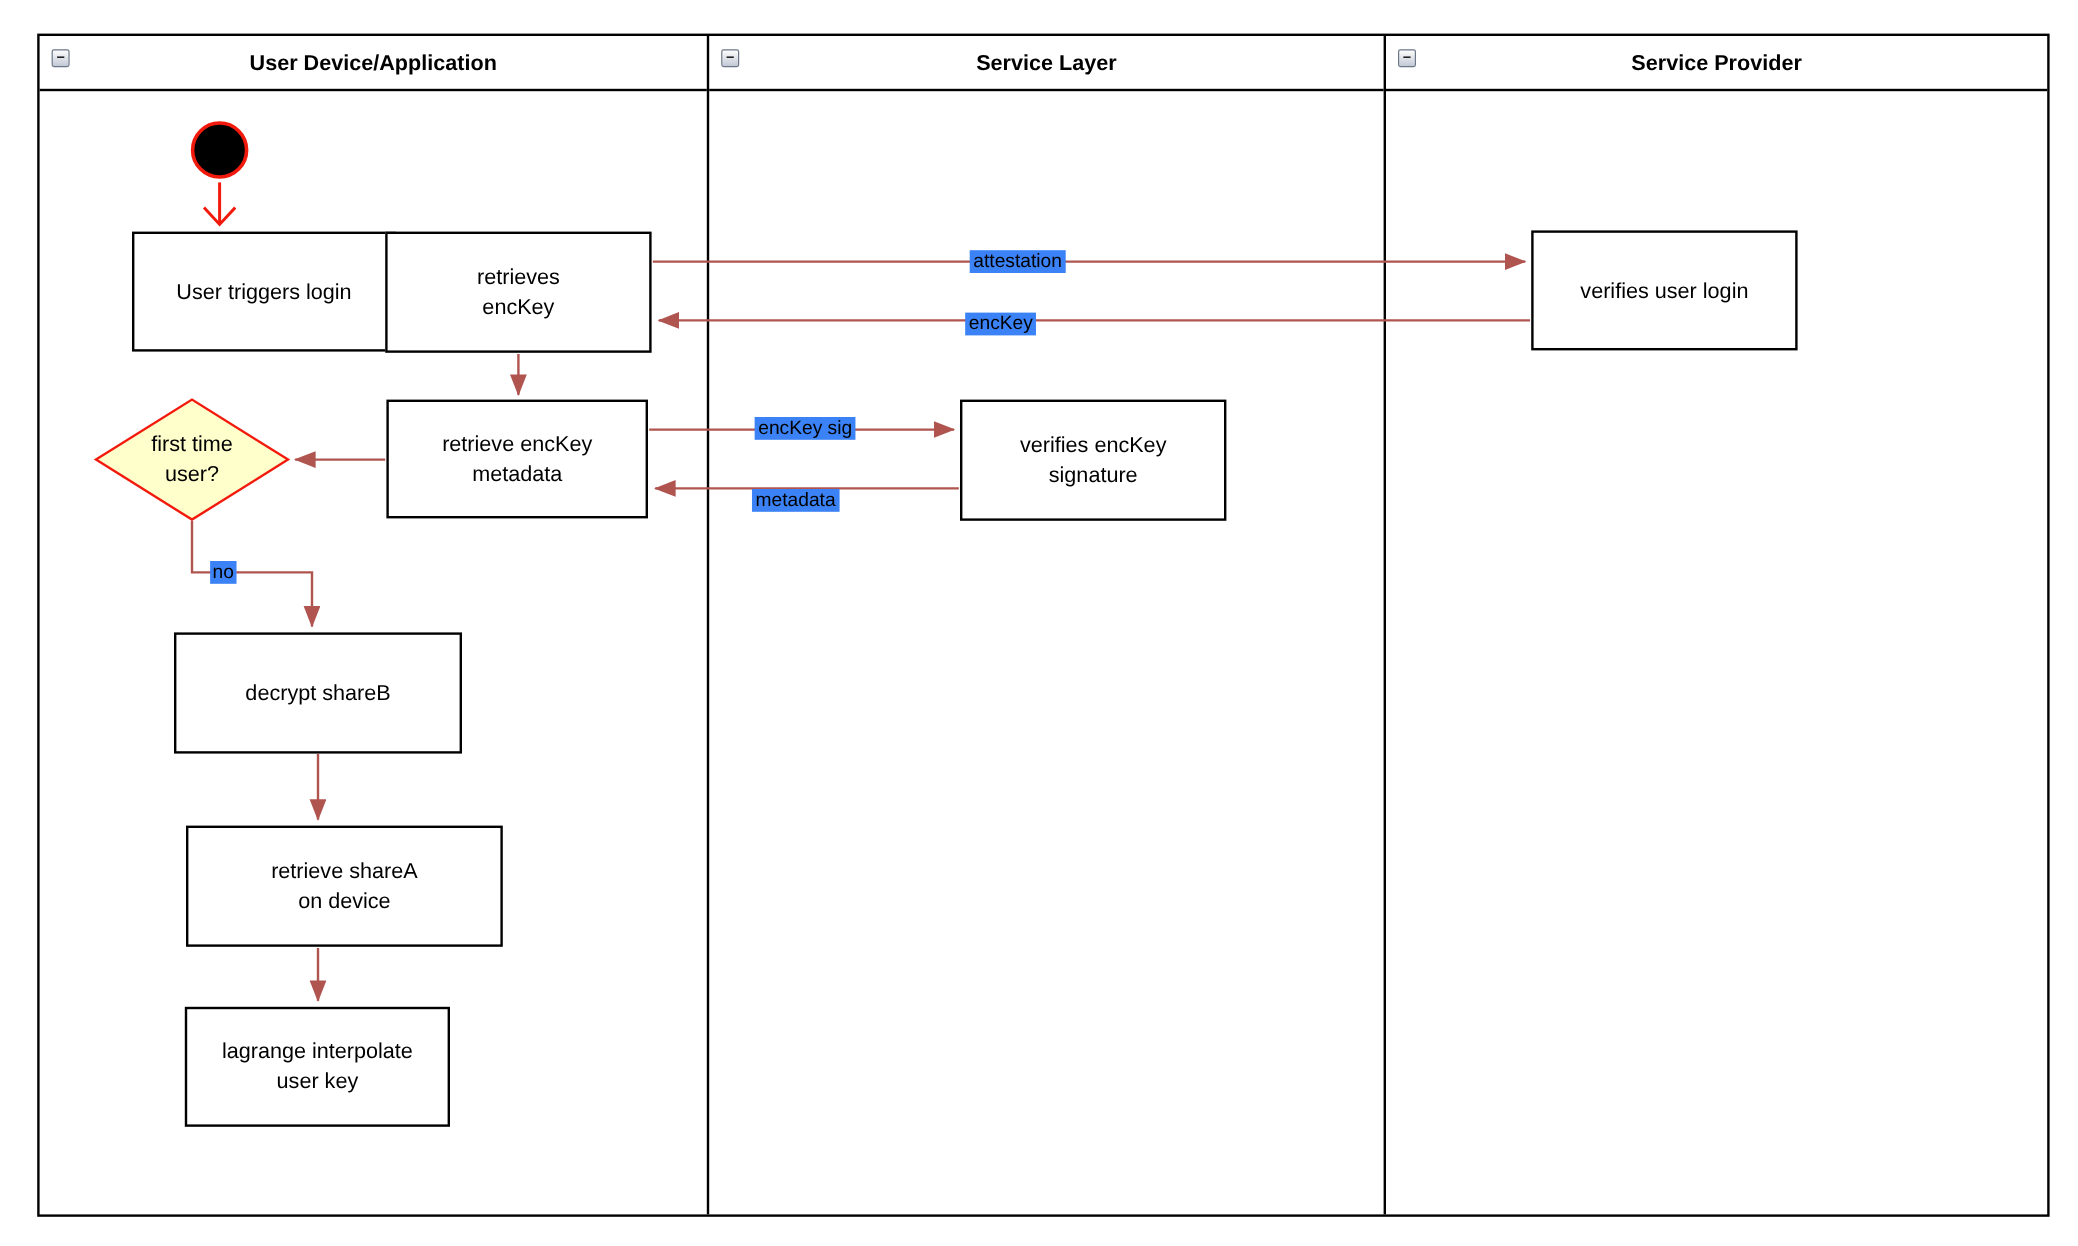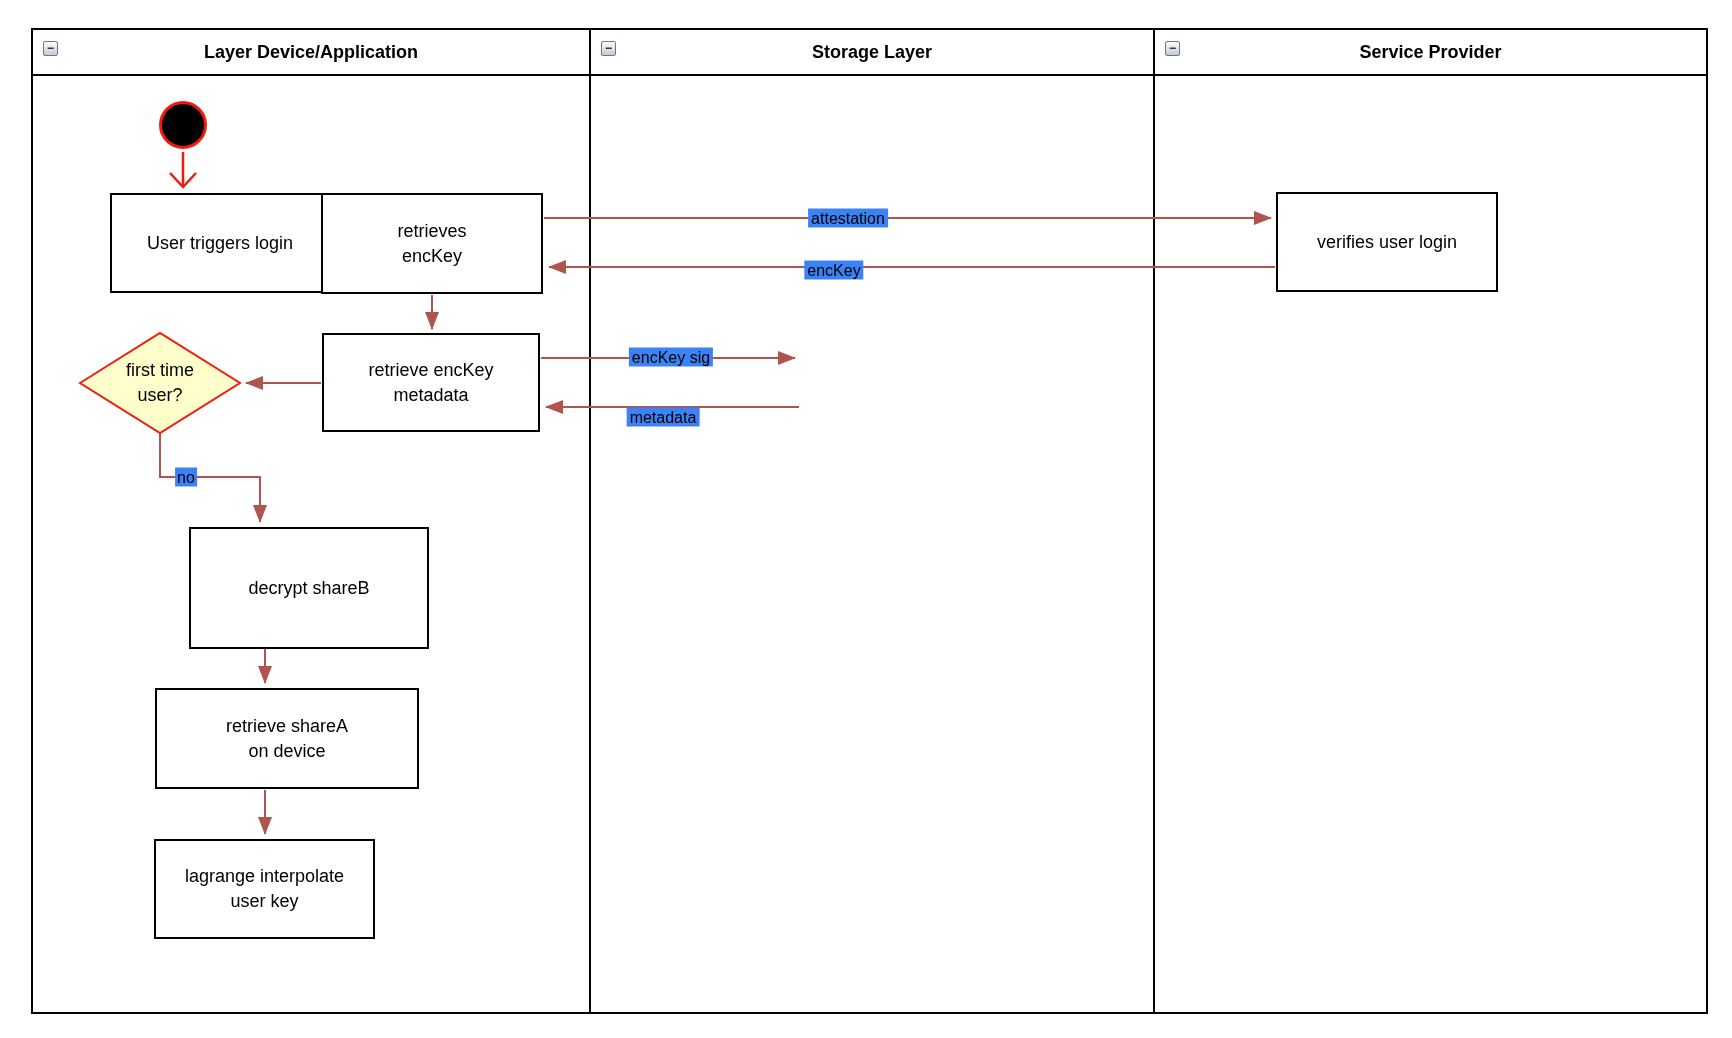--- a/index.html
+++ b/index.html
@@ -34,21 +34,21 @@
     display:flex;align-items:center;justify-content:center;text-align:center;
     font-size:18px;line-height:25px;white-space:pre-line;z-index:2;
   }
   #n-start{
     position:absolute;left:159px;top:101px;width:48px;height:48px;box-sizing:border-box;
     background:#000;border:3px solid var(--accent-red,#f00);border-radius:50%;z-index:2;
   }
   #n-user-triggers-login   {left:70px;  top:193px; width:220px; height:100px;margin-left:40px;}
   #n-retrieves-enckey      {left:321px; top:193px; width:222px; height:101px;}
   #n-retrieve-metadata     {left:322px; top:333px; width:218px; height:99px;}
-  #n-decrypt-shareb        {left:145px; top:527px; width:240px; height:122px;margin-left:44px;}
+  #n-decrypt-shareb        {left:145px; top:527px; width:240px; height:101px;}
   #n-retrieve-sharea       {left:155px; top:688px; width:264px; height:101px;}
   #n-lagrange              {left:154px; top:839px; width:221px; height:100px;}
   #n-verify-signature      {left:800px; top:333px; width:222px; height:101px;}
   #n-verify-login          {left:1276px;top:192px; width:222px; height:100px;text-align:center;}
   #n-decision-label{
     position:absolute;left:80px;top:333px;width:160px;height:100px;z-index:2;
     display:flex;align-items:center;justify-content:center;text-align:center;
     font-size:18px;line-height:25px;white-space:pre-line;
   }
   
@@ -71,27 +71,27 @@
 </style>
 </head>
 <body>
 
 <div class="canvas">
 
   <div class="pool">
     <div class="lane lane-1">
       <div class="lane-header">
         <div class="collapse">−</div>
-        <span>Layer Device/Application</span>
+        <span>User Device/Application</span>
       </div>
     </div>
     <div class="lane lane-2">
       <div class="lane-header">
         <div class="collapse">−</div>
-        <span>Storage Layer</span>
+        <span>Service Layer</span>
       </div>
     </div>
     <div class="lane lane-3">
       <div class="lane-header">
         <div class="collapse">−</div>
         <span>Service Provider</span>
       </div>
     </div>
   </div>
 
@@ -144,20 +144,22 @@
 user?</div>
 
   <div id="n-decrypt-shareb" class="node">decrypt shareB</div>
 
   <div id="n-retrieve-sharea" class="node">retrieve shareA
 on device</div>
 
   <div id="n-lagrange" class="node">lagrange interpolate
 user key</div>
 
+  <div id="n-verify-signature" class="node">verifies encKey
+signature</div>
 
   <div id="n-verify-login" class="node">verifies user login</div>
 
   <div id="lbl-attestation" class="elabel">attestation</div>
   <div id="lbl-enckey-return" class="elabel">encKey</div>
   <div id="lbl-enckey-sig" class="elabel">encKey sig</div>
   <div id="lbl-metadata" class="elabel">metadata</div>
   <div id="lbl-no" class="elabel">no</div>
 
 </div>

